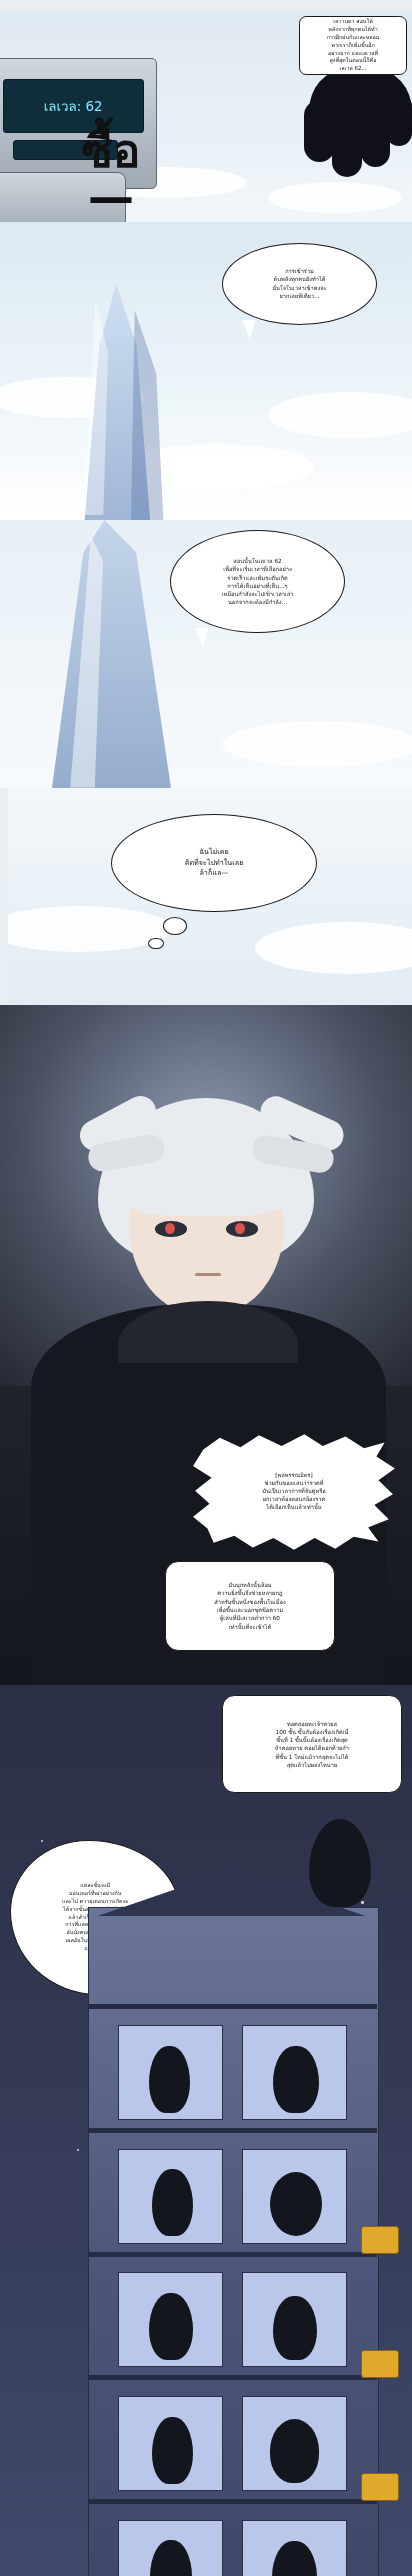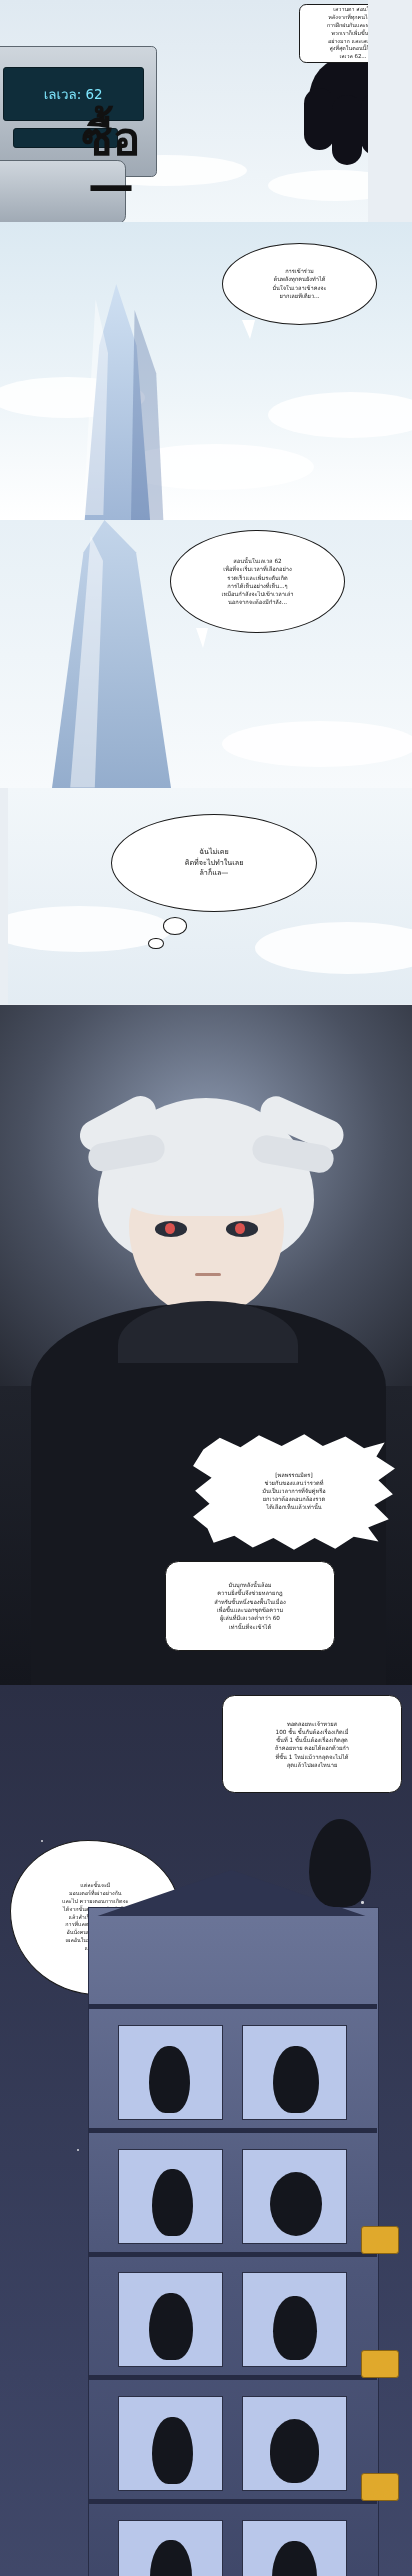--- a/index.html
+++ b/index.html
@@ -47,21 +47,21 @@
 
   .hand{position:absolute;background:#101018;border-radius:40% 40% 55% 55%/60% 60% 40% 40%;}
 
   .glyph{position:absolute;color:#111;font-weight:bold;text-align:center;}
 </style>
 </head>
 <body>
 
 <div id="page">
 
-  <div class="panel sky1" style="left:0;top:0;width:368px;height:222px;background:linear-gradient(180deg,#dfe9f1,#f2f7fa);">
+  <div class="panel sky1" style="left:0;top:12px;width:412px;height:222px;background:linear-gradient(180deg,#dfe9f1,#f2f7fa);">
 
     <div class="cloud" style="left:20.6px;top:129px;width:124px;height:36px;"></div>
     <div class="cloud" style="left:82px;top:155px;width:165px;height:31px;"></div>
     <div class="cloud" style="left:268px;top:170px;width:134px;height:31px;"></div>
 
     <div class="device" style="left:-15.5px;top:46px;width:170px;height:129px;"></div>
     <div class="device" style="left:-10.3px;top:160px;width:134px;height:62px;border-radius:8.2px;"></div>
 
     <div class="screen" style="left:2.6px;top:67px;width:139px;height:52px;font-size:13.4px;">
       <span>เลเวล: 62</span>

